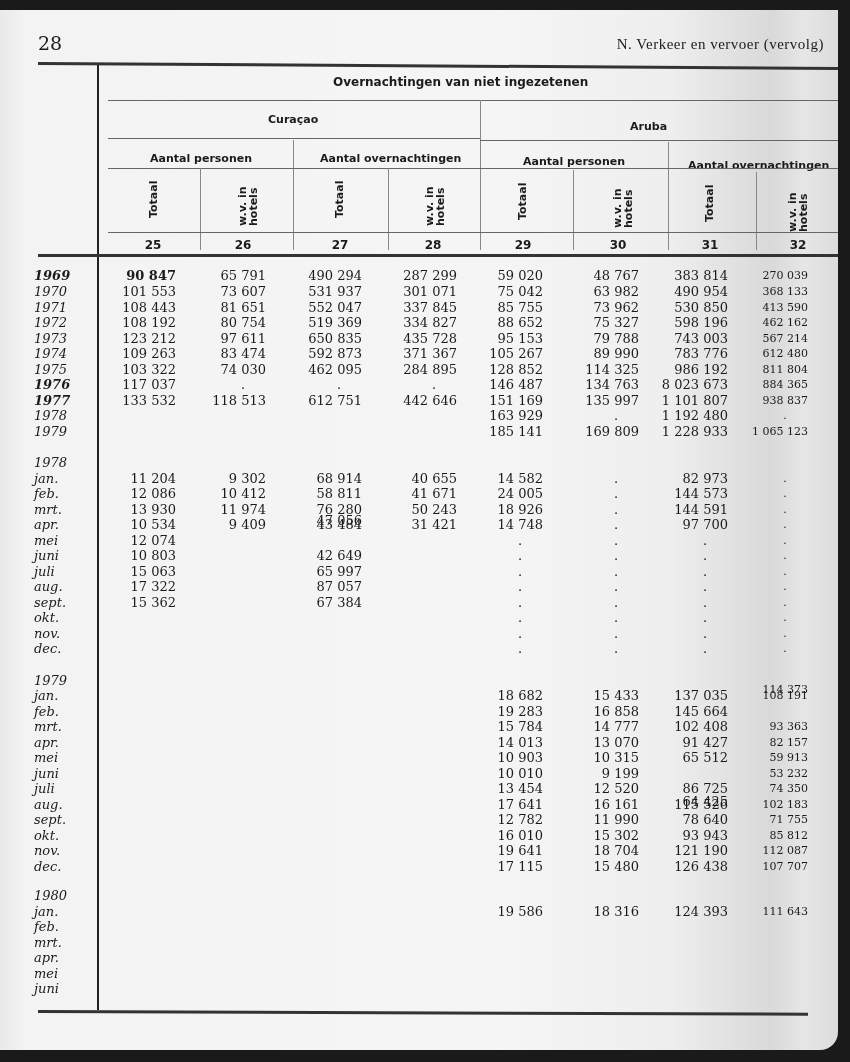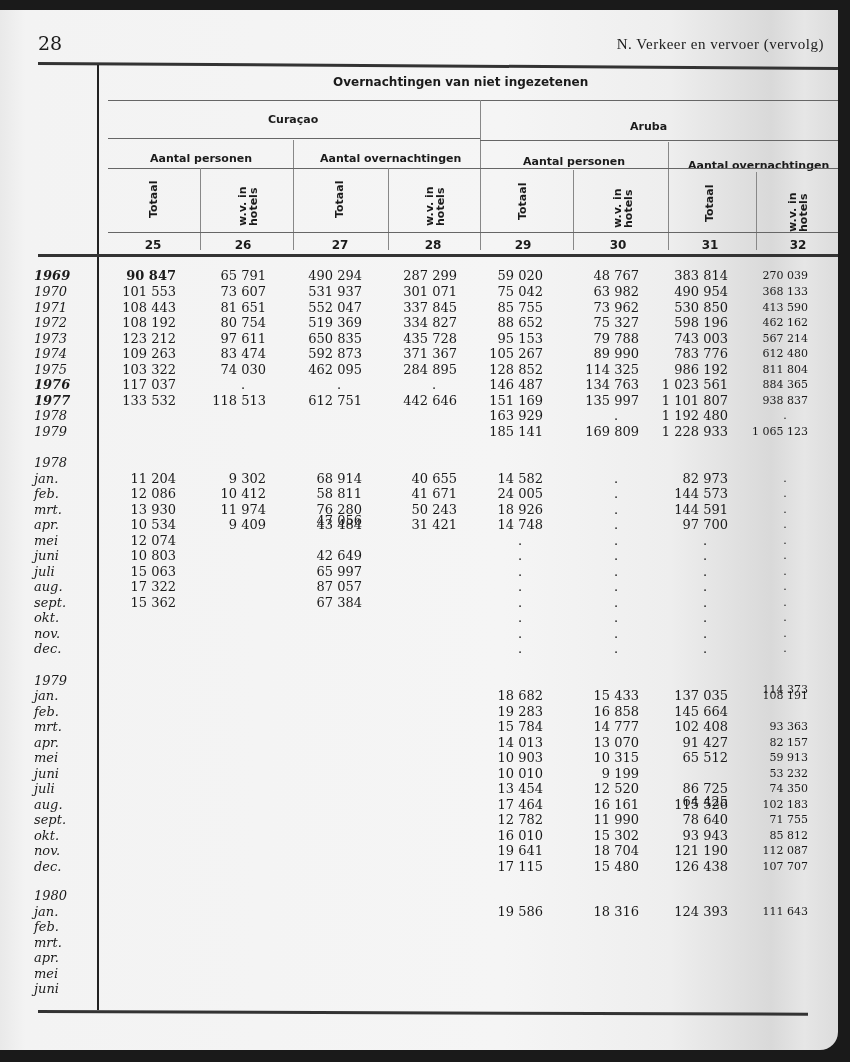--- a/index.html
+++ b/index.html
@@ -151,21 +151,21 @@
       <div class="cell c30" style="top: 352px;">114 325</div>
       <div class="cell c31" style="top: 352px;">986 192</div>
       <div class="cell c32" style="top: 352px;">811 804</div>
       <div class="label" style="top: 367px; font-weight: bold;">1976</div>
       <div class="cell c25" style="top: 367px;">117 037</div>
       <div class="cell c26 dot" style="top: 367px; margin-right: 18px;">.</div>
       <div class="cell c27 dot" style="top: 367px; margin-right: 18px;">.</div>
       <div class="cell c28 dot" style="top: 367px; margin-right: 18px;">.</div>
       <div class="cell c29" style="top: 367px;">146 487</div>
       <div class="cell c30" style="top: 367px;">134 763</div>
-      <div class="cell c31" style="top: 367px;">1 023 561</div>
+      <div class="cell c31" style="top: 367px;">8 023 673</div>
       <div class="cell c32" style="top: 367px;">884 365</div>
       <div class="label" style="top: 383px; font-weight: bold;">1977</div>
       <div class="cell c25" style="top: 383px;">133 532</div>
       <div class="cell c26" style="top: 383px;">118 513</div>
       <div class="cell c27" style="top: 383px;">612 751</div>
       <div class="cell c28" style="top: 383px;">442 646</div>
       <div class="cell c29" style="top: 383px;">151 169</div>
       <div class="cell c30" style="top: 383px;">135 997</div>
       <div class="cell c31" style="top: 383px;">1 101 807</div>
       <div class="cell c32" style="top: 383px;">938 837</div>
@@ -296,21 +296,21 @@
       <div class="cell c29" style="top: 756px;">10 010</div>
       <div class="cell c30" style="top: 756px;">9 199</div>
       <div class="cell c31" style="top: 756px; margin-top: 28px;">64 425</div>
       <div class="cell c32" style="top: 756px;">53 232</div>
       <div class="label" style="top: 771px;">juli</div>
       <div class="cell c29" style="top: 771px;">13 454</div>
       <div class="cell c30" style="top: 771px;">12 520</div>
       <div class="cell c31" style="top: 771px;">86 725</div>
       <div class="cell c32" style="top: 771px;">74 350</div>
       <div class="label" style="top: 787px;">aug.</div>
-      <div class="cell c29" style="top: 787px;">17 464</div>
+      <div class="cell c29" style="top: 787px;">17 641</div>
       <div class="cell c30" style="top: 787px;">16 161</div>
       <div class="cell c31" style="top: 787px;">115 526</div>
       <div class="cell c32" style="top: 787px;">102 183</div>
       <div class="label" style="top: 802px;">sept.</div>
       <div class="cell c29" style="top: 802px;">12 782</div>
       <div class="cell c30" style="top: 802px;">11 990</div>
       <div class="cell c31" style="top: 802px;">78 640</div>
       <div class="cell c32" style="top: 802px;">71 755</div>
       <div class="label" style="top: 818px;">okt.</div>
       <div class="cell c29" style="top: 818px;">16 010</div>

